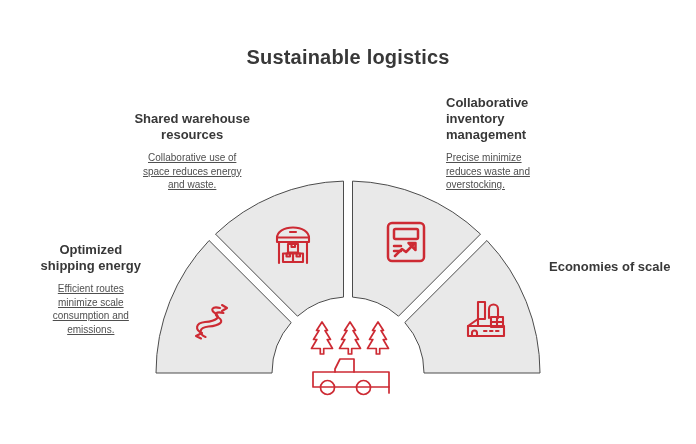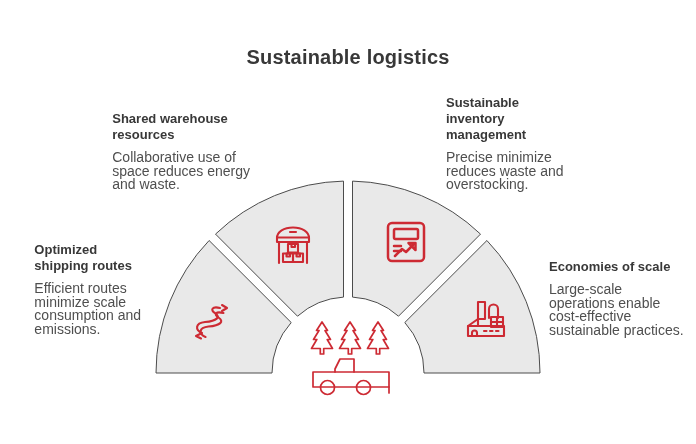--- a/index.html
+++ b/index.html
@@ -18,24 +18,24 @@
   }
   .fan-svg,.icon{position:absolute}
   .fan-svg{left:0;top:0}
   .seg{fill:var(--fill);stroke:var(--line);stroke-width:1}
   .label{position:absolute}
   .label h3{
     margin:0;font-size:13px;line-height:16px;font-weight:bold;
     color:var(--heading);white-space:pre-line;
   }
   .label p{
-    margin:8px 0 0;font-size:14px;line-height:13.5px;
-    color:var(--body);white-space:pre-line;
+    margin:8px 0 0;font-size:10px;line-height:13.5px;
+    color:var(--body);white-space:pre-line;text-decoration:underline;
   }
-  .align-right{text-align:left}
+  .align-right{text-align:center}
   .item-0{top:242px;right:555px}
   .item-1{top:111px;right:446px}
   .item-2{top:95px;left:446px}
   .item-3{top:259px;left:549px}
   .icon svg{display:block;width:100%;height:100%}
   .icon path,.icon rect,.icon circle,.icon line,.icon polyline{
     fill:none;stroke:var(--red);stroke-linecap:round;stroke-linejoin:round;
   }
   .icon-route{left:192px;top:303px;width:48px;height:38px}
   .icon-warehouse{left:273px;top:224px;width:40px;height:42px}
@@ -54,47 +54,43 @@
 
   <svg class="fan-svg" width="696" height="444" viewBox="0 0 696 444">
     <path id="seg-0" class="seg" d="M272.0 373.0 L156.0 373.0 A192 192 0 0 1 209.1 240.5 L291.2 322.5 A76 76 0 0 0 272.0 373.0 Z"></path>
     <path id="seg-1" class="seg" d="M297.5 316.2 L215.5 234.1 A192 192 0 0 1 343.5 181.1 L343.5 297.1 A76 76 0 0 0 297.5 316.2 Z"></path>
     <path id="seg-2" class="seg" d="M352.5 297.1 L352.5 181.1 A192 192 0 0 1 480.5 234.1 L398.5 316.2 A76 76 0 0 0 352.5 297.1 Z"></path>
     <path id="seg-3" class="seg" d="M404.8 322.5 L486.9 240.5 A192 192 0 0 1 540.0 373.0 L424.0 373.0 A76 76 0 0 0 404.8 322.5 Z"></path>
   </svg>
 
   <div class="label item-0 align-right">
     <h3>Optimized
-shipping routes</h3>
+shipping energy</h3>
     <p>Efficient routes
 minimize scale
 consumption and
 emissions.</p>
   </div>
   <div class="label item-1 align-right">
     <h3>Shared warehouse
 resources</h3>
     <p>Collaborative use of
 space reduces energy
 and waste.</p>
   </div>
   <div class="label item-2">
-    <h3>Sustainable
+    <h3>Collaborative
 inventory
 management</h3>
     <p>Precise minimize
 reduces waste and
 overstocking.</p>
   </div>
   <div class="label item-3">
     <h3>Economies of scale</h3>
-    <p>Large-scale
-operations enable
-cost-effective
-sustainable practices.</p>
   </div>
 
   <div class="icon icon-route">
     <svg viewBox="0 0 48 38" stroke-width="2.1">
       <path d="M10 30 C3 27 3 20 13 19 C25 18 29 14 23 10 C18 7 20 3 28 5"></path>
       <path d="M13.5 34 C6.5 31 6.5 24.5 16.5 23.5 C28.5 22.5 32.5 18.5 26.5 14.5 C21.5 11.5 23.5 8 31.5 10"></path>
       <path d="M30 2 L35 5 L30 8"></path>
       <path d="M9 35.5 L4 33 L9 30.5"></path>
     </svg>
   </div>

